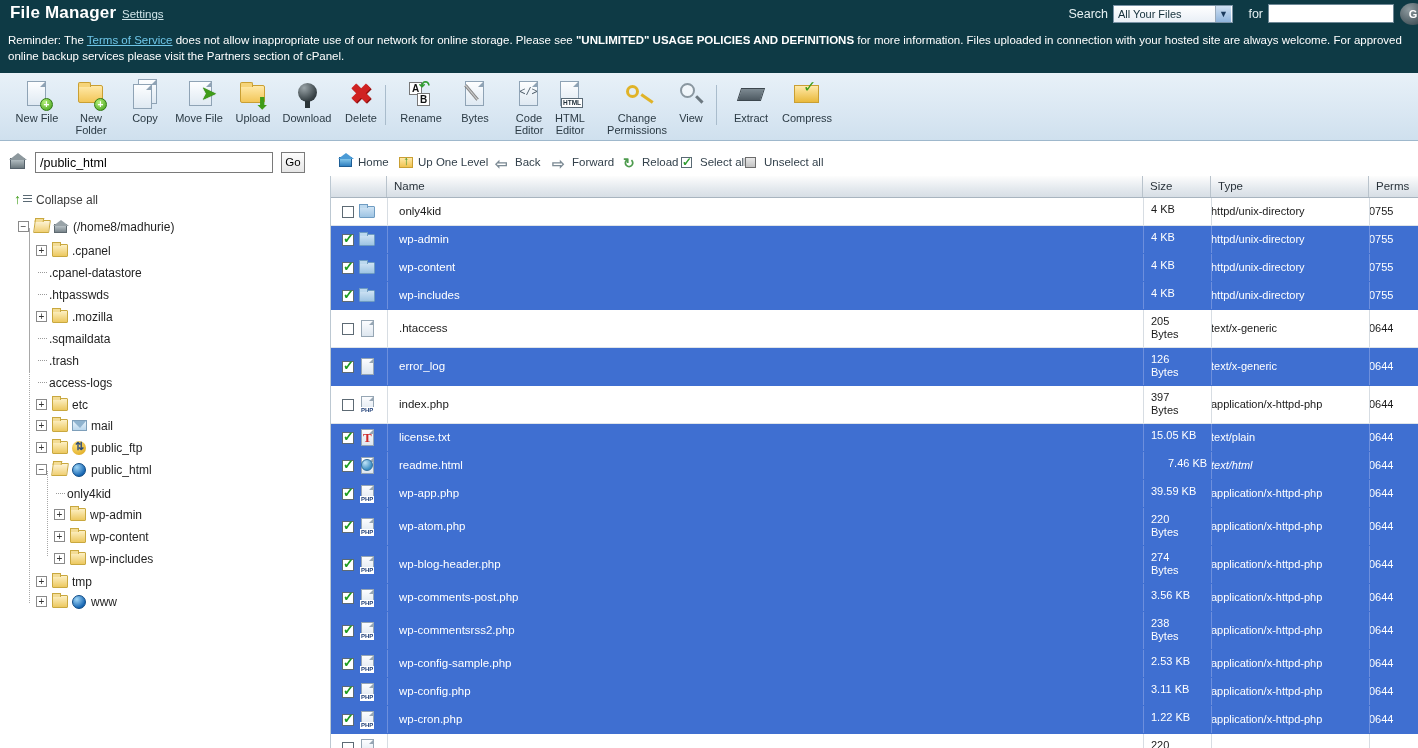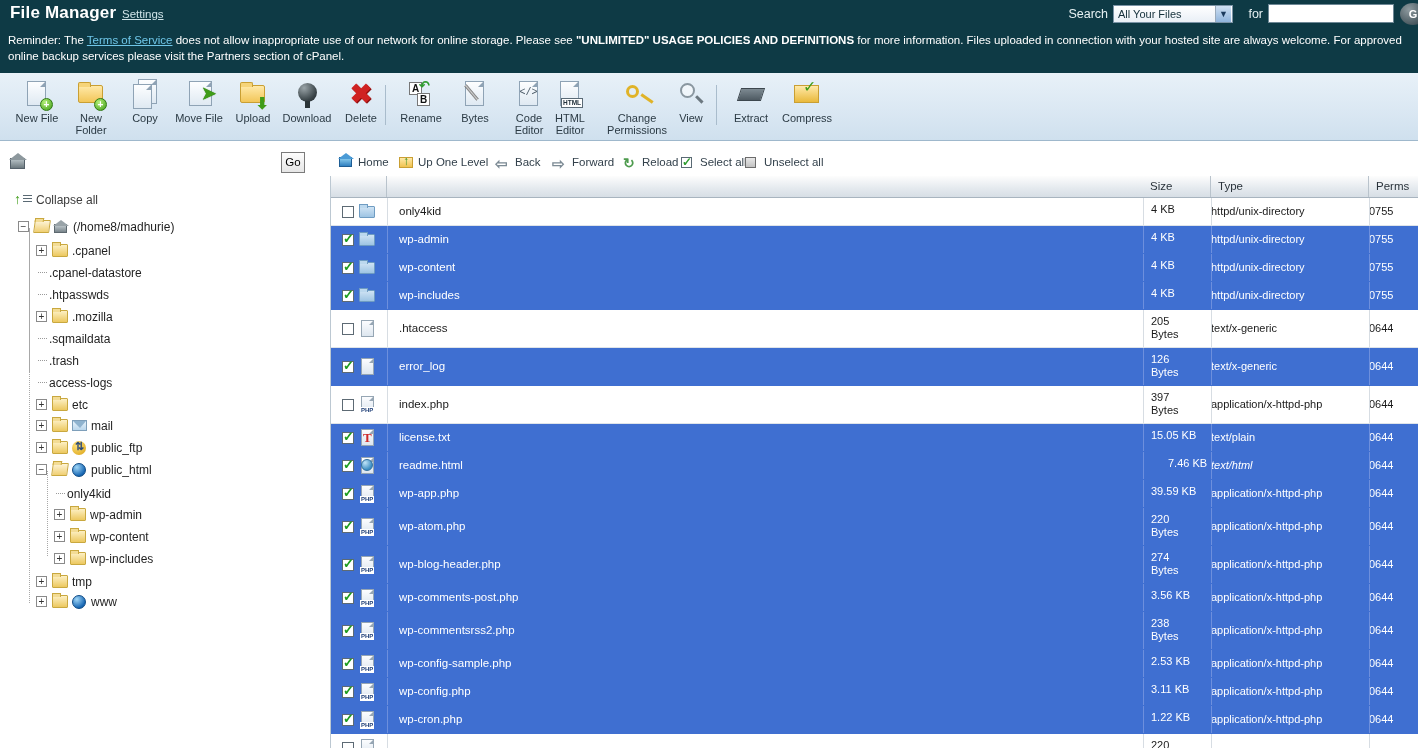--- a/index.html
+++ b/index.html
@@ -626,20 +626,21 @@
       <div class="tb-label">Compress</div>
     </div>
     <div class="tb-sep" style="left: 385px;"></div>
     <div class="tb-sep" style="left: 716px;"></div>
   </div>
 
 <div id="pathbar">
   <div id="path-home-ic">
       <span class="house"></span>
     </div>
+  <input id="path-input" type="text" value="/public_html" style="">
   <div id="path-go">Go</div>
 </div>
 
 <div id="navbar">
     <div class="nav-item" style="left: 8px;"><span class="nav-ic">
         <span class="nv-home"></span>
       </span><span>Home</span></div>
     <div class="nav-item" style="left: 68px;"><span class="nav-ic">
         <span class="nv-up"></span>
       </span><span>Up One Level</span></div>
@@ -762,20 +763,21 @@
       <span class="tlabel" style="left:55px">www</span>
     </div>
     <div class="tvert" style="left: 29px; top: 50px; height: 144px;"></div>
     <div class="tvert" style="left: 47px; top: 293px; height: 85px;"></div>
     <div class="tvert" style="left: 29px; top: 50px; height: 375px;"></div>
   </div>
 
 <div id="filepanel">
   <div id="filehead">
       <div class="fh-cell" style="left: 0px; width: 56px;"></div>
+      <div class="fh-cell" style="left: 56px; width: 756px;">Name</div>
       <div class="fh-cell" style="left: 812px; width: 68px;">Size</div>
       <div class="fh-cell" style="left: 880px; width: 158px;">Type</div>
       <div class="fh-cell" style="left: 1038px; width: 50px;">Perms</div>
     </div>
   <div id="filebody">
       <div class="frow" style="height: 28px;">
         <span class="f-check"></span>
         <span class="f-icon">
           <span class="fi-folder"></span>
         </span>

